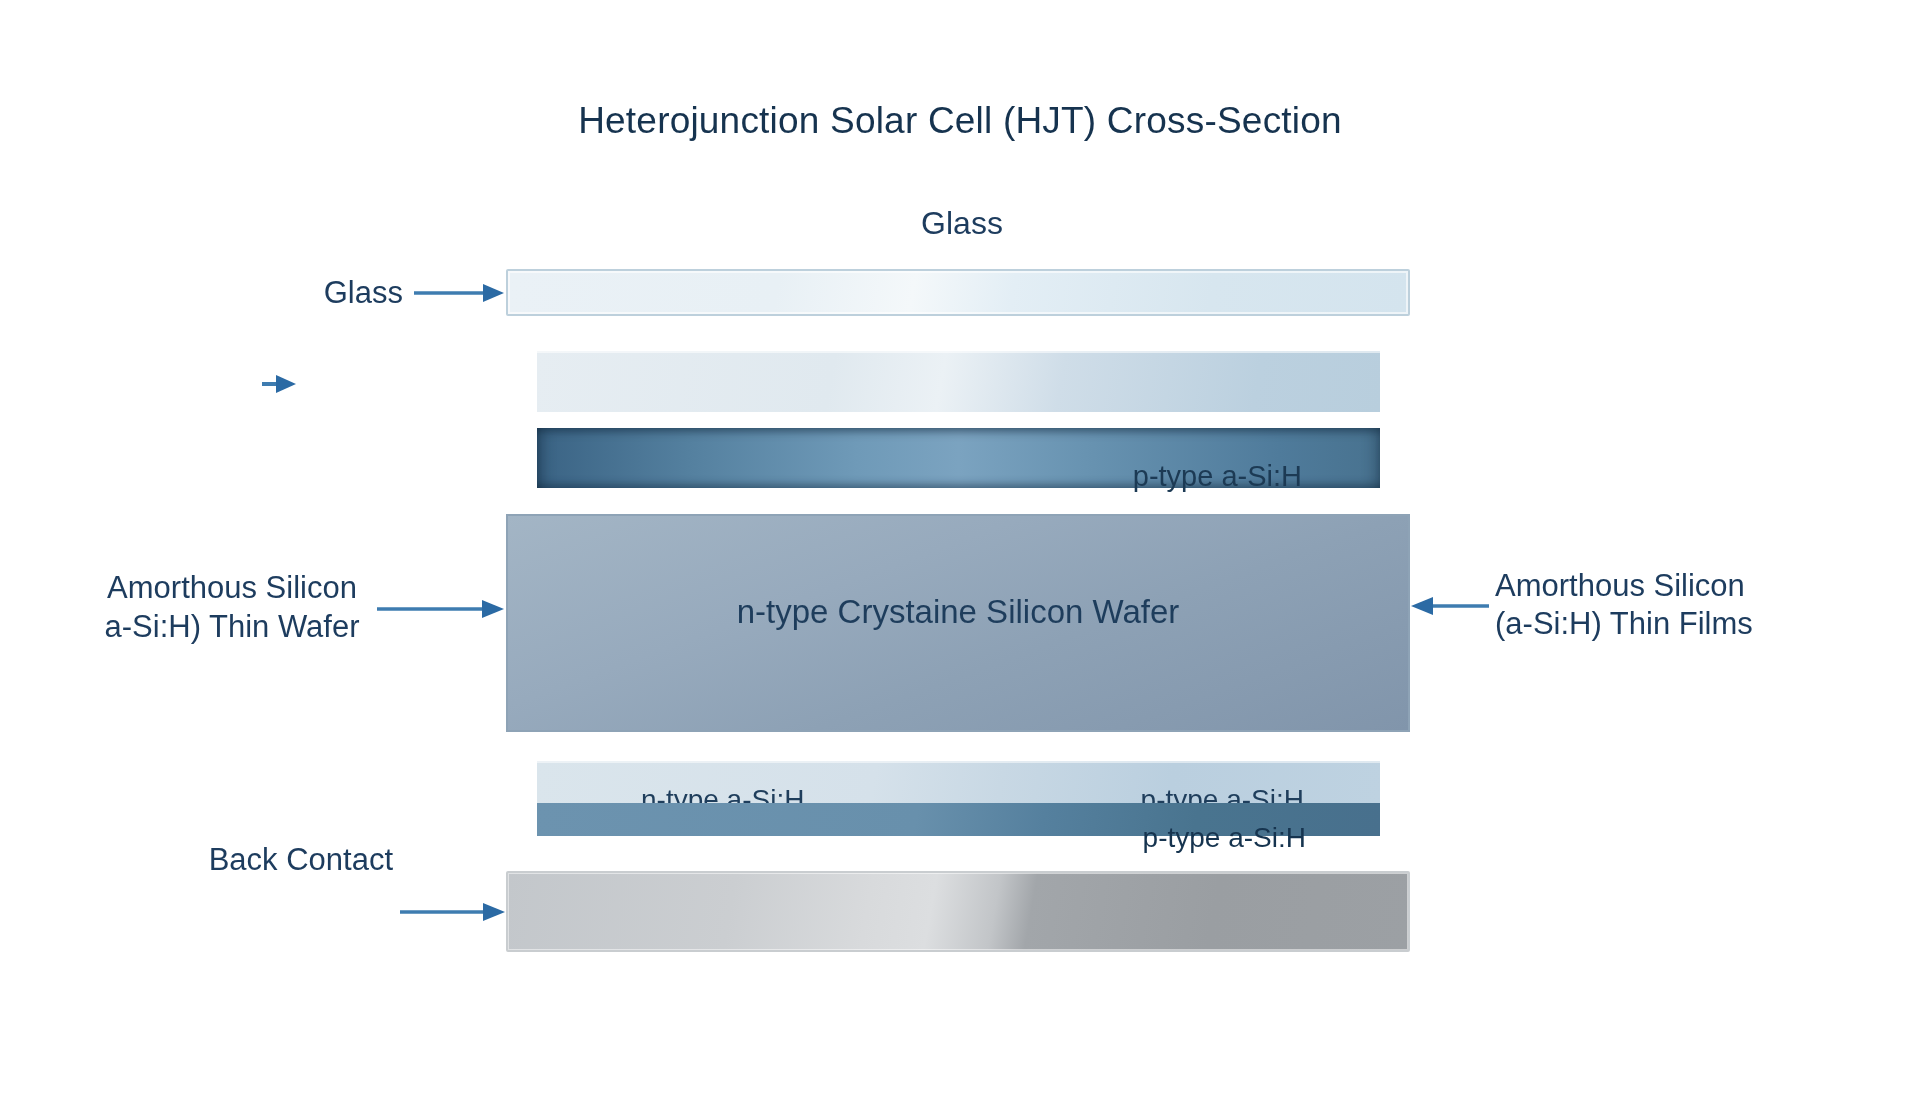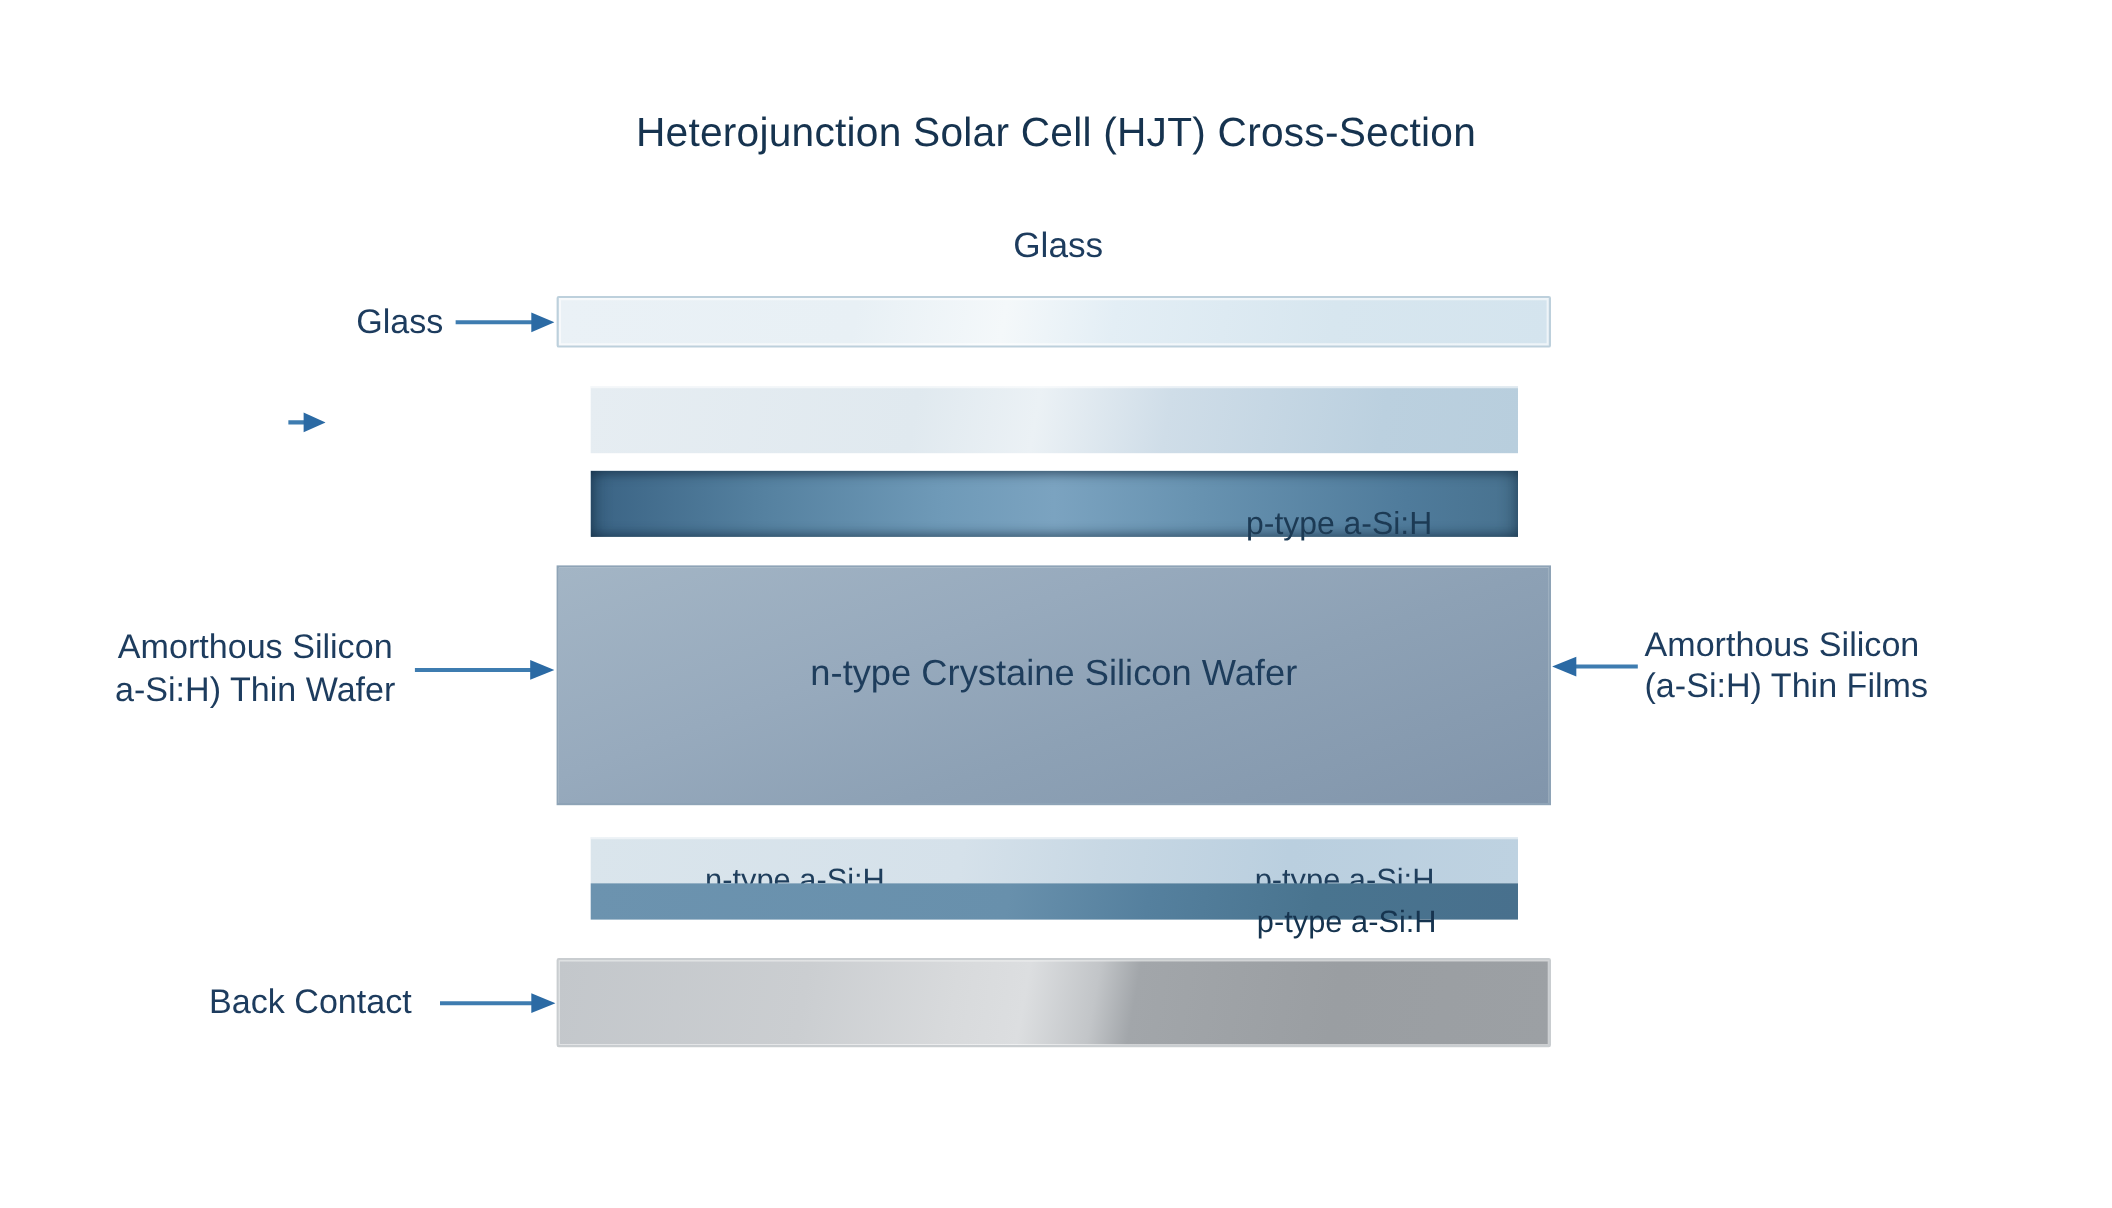--- a/index.html
+++ b/index.html
@@ -73,21 +73,21 @@
   .p-strip-label-light{right:76px;left:auto;color:#1f3e5c;}
   .p-strip-label-dark{right:74px;left:auto;color:#16344f;}
   
   .side-label{
     position:absolute;font-size:31px;font-weight:500;color:#1d3c5e;line-height:39px;
     white-space:nowrap;
   }
   .glass-side{left:250px;top:275px;width:153px;text-align:right;line-height:36px;}
   .tco-side{left:30px;top:363px;width:490px;text-align:center;}
   .asi-left-side{left:40px;top:568px;width:384px;text-align:center;}
-  .back-contact-side{left:190px;top:893px;width:203px;line-height:36px;}
+  .back-contact-side{left:190px;top:842px;width:203px;text-align:right;line-height:36px;}
   .asi-right-side{left:1495px;top:567px;width:330px;text-align:left;line-height:38px;}
   .inline-arrow{vertical-align:-3px;margin-left:8px;}
   
   .arrow{position:absolute;}
 </style>
 </head>
 <body>
 
 <div class="canvas">
 

